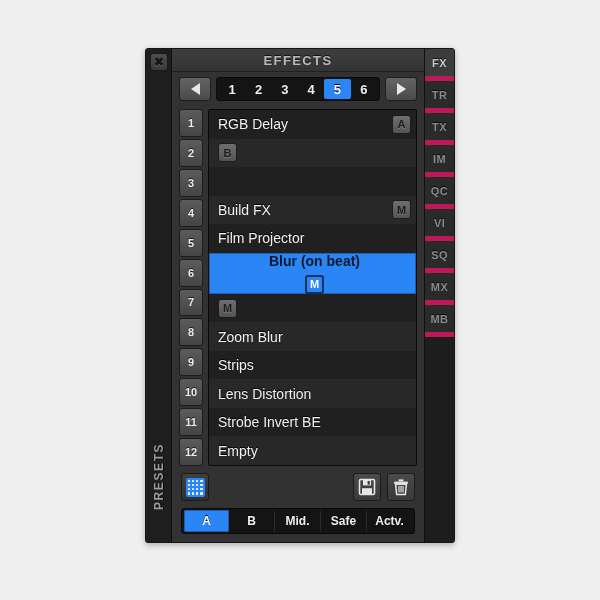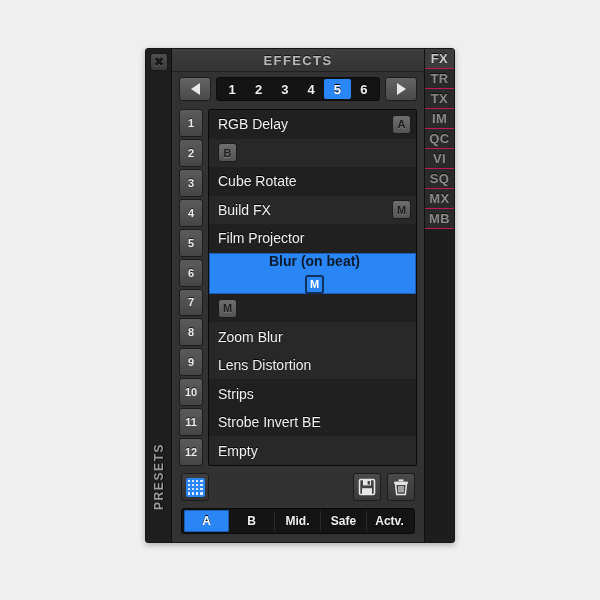--- a/index.html
+++ b/index.html
@@ -288,26 +288,26 @@
   .right-rail {
     width: 30px;
     flex: 0 0 30px;
     background: #1d1d1d;
     border-left: 1px solid #0f0f0f;
     border-radius: 0 3px 3px 0;
     display: flex; flex-direction: column;
     padding-top: 0;
   }
   .rtab {
-    height: 20px;
+    height: 32px;
     display: flex; align-items: center; justify-content: center;
     color: #8a8a8a;
-    font-size: 13px; font-weight: bold;
+    font-size: 11px; font-weight: bold;
     letter-spacing: 0.4px;
-    border-bottom: 1px solid #be185d;
+    border-bottom: 5px solid #be185d;
     background: #2a2a2a;
     text-shadow: 0 -1px 0 #0b0b0b;
   }
   .rtab.active {
     background: #3c3c3c;
     color: #c9c9c9;
   }
   .rtab-fill { flex: 1 1 auto; background: #1d1d1d; }
 </style>
 </head>
@@ -363,21 +363,20 @@
 
         <div class="list" id="effect-list">
             <div class="row">
               <div class="label">RGB Delay</div>
               <div class="badge">A</div>
             </div>
             <div class="row alt">
               <div class="badge">B</div>
             </div>
             <div class="row">
-              <div class="label">Cube Rotate</div>
               <div class="badge empty"></div>
             </div>
             <div class="row alt">
               <div class="label">Build FX</div>
               <div class="badge">M</div>
             </div>
             <div class="row">
               <div class="label">Film Projector</div>
               <div class="badge empty"></div>
             </div>
@@ -385,26 +384,26 @@
               <div class="label">Blur (on beat)</div>
               <div class="badge">M</div>
             </div>
             <div class="row">
               <div class="badge">M</div>
             </div>
             <div class="row alt">
               <div class="label">Zoom Blur</div>
               <div class="badge empty"></div>
             </div>
+            <div class="row">
+              <div class="label">Strips</div>
+              <div class="badge empty"></div>
+            </div>
             <div class="row alt">
               <div class="label">Lens Distortion</div>
-              <div class="badge empty"></div>
-            </div>
-            <div class="row">
-              <div class="label">Strips</div>
               <div class="badge empty"></div>
             </div>
             <div class="row">
               <div class="label">Strobe Invert BE</div>
               <div class="badge empty"></div>
             </div>
             <div class="row alt">
               <div class="label">Empty</div>
               <div class="badge empty"></div>
             </div>

